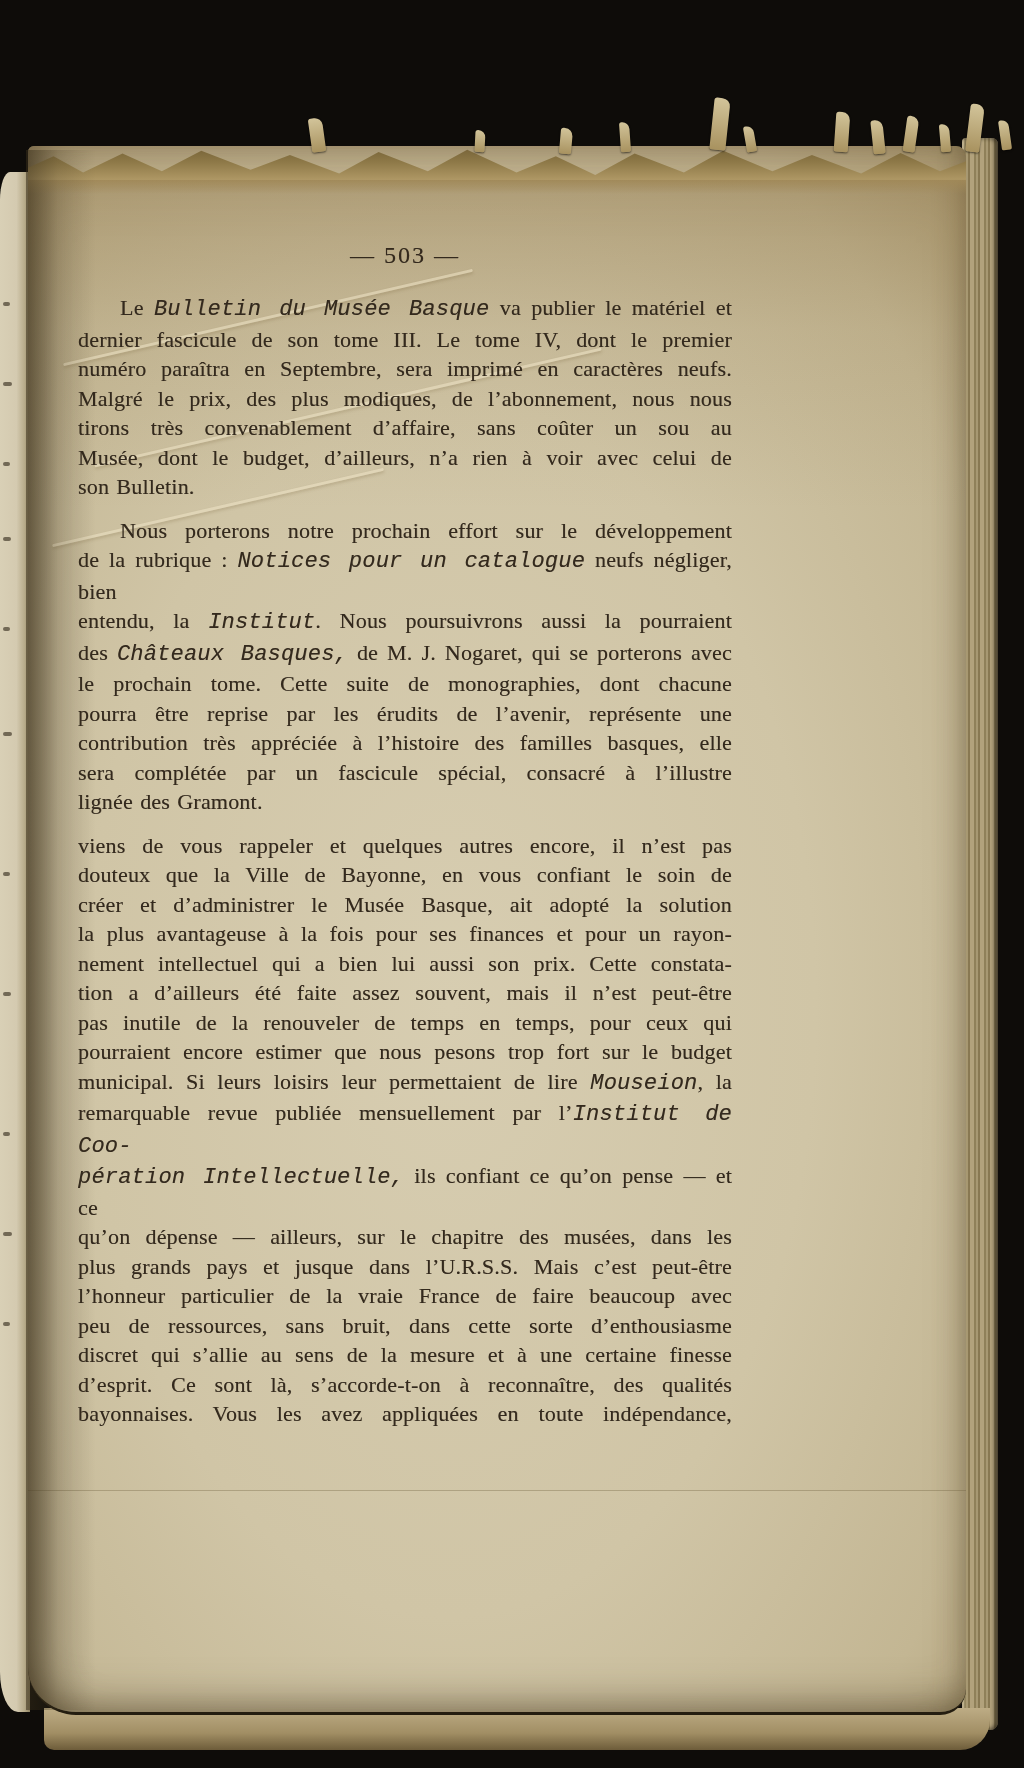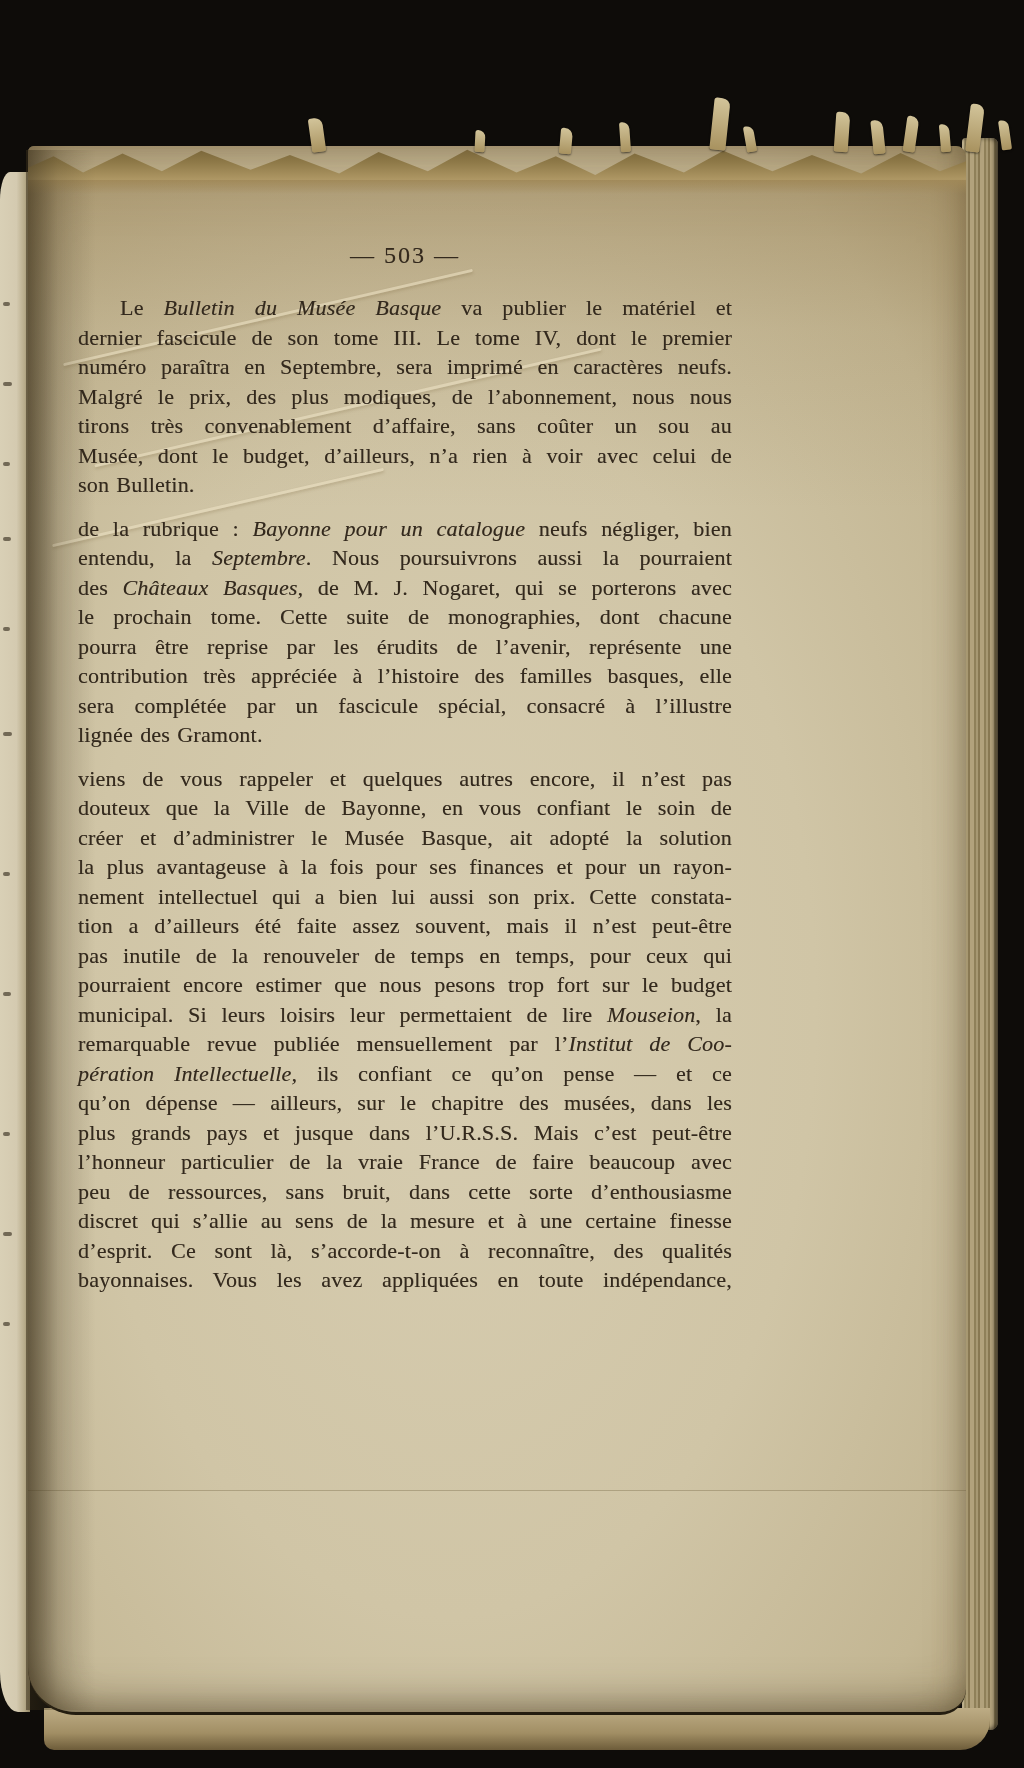--- a/index.html
+++ b/index.html
@@ -101,21 +101,21 @@
   .para{margin:0 0 14px 0;}
   .line{
     font-size:22px;line-height:29.5px;
     text-align:justify;text-align-last:justify;
     word-spacing:1.5px;letter-spacing:.2px;
     text-shadow:.3px .3px 0 rgba(51,41,29,.4);
     white-space:normal;
   }
   .line.indent{padding-left:42px;}
   .line.end{text-align-last:left;}
-  .it{font-style:italic;}
+  .it{font-style:italic;font-family:Liberation Mono, monospace;}
 </style>
 </head>
 <body>
 
 <div class="scene">
 
   <div class="facing-sliver">
     <div class="edge-marks">
       <div class="m" style="top:130px"></div>
       <div class="m" style="top:210px;width:9px"></div>
@@ -162,22 +162,23 @@
           <div class="para">
             <div class="line indent"><span>Le </span><span class="it">Bulletin du Musée Basque</span><span> va publier le matériel et</span></div>
             <div class="line"><span>dernier fascicule de son tome III. Le tome IV, dont le premier</span></div>
             <div class="line"><span>numéro paraîtra en Septembre, sera imprimé en caractères neufs.</span></div>
             <div class="line"><span>Malgré le prix, des plus modiques, de l’abonnement, nous nous</span></div>
             <div class="line"><span>tirons très convenablement d’affaire, sans coûter un sou au</span></div>
             <div class="line"><span>Musée, dont le budget, d’ailleurs, n’a rien à voir avec celui de</span></div>
             <div class="line end"><span>son Bulletin.</span></div>
           </div>
           <div class="para">
-            <div class="line"><span>de la rubrique : </span><span class="it">Bayonne pour un catalogue</span><span> neufs négliger, bien</span></div>
-            <div class="line"><span>entendu, la </span><span class="it">Septembre</span><span>. Nous poursuivrons aussi la pourraient</span></div>
+            <div class="line indent"><span>Nous porterons notre prochain effort sur le développement</span></div>
+            <div class="line"><span>de la rubrique : </span><span class="it">Notices pour un catalogue</span><span> neufs négliger, bien</span></div>
+            <div class="line"><span>entendu, la </span><span class="it">Institut</span><span>. Nous poursuivrons aussi la pourraient</span></div>
             <div class="line"><span>des </span><span class="it">Châteaux Basques,</span><span> de M. J. Nogaret, qui se porterons avec</span></div>
             <div class="line"><span>le prochain tome. Cette suite de monographies, dont chacune</span></div>
             <div class="line"><span>pourra être reprise par les érudits de l’avenir, représente une</span></div>
             <div class="line"><span>contribution très appréciée à l’histoire des familles basques, elle</span></div>
             <div class="line"><span>sera complétée par un fascicule spécial, consacré à l’illustre</span></div>
             <div class="line end"><span>lignée des Gramont.</span></div>
           </div>
           <div class="para">
             <div class="line"><span>viens de vous rappeler et quelques autres encore, il n’est pas</span></div>
             <div class="line"><span>douteux que la Ville de Bayonne, en vous confiant le soin de</span></div>

